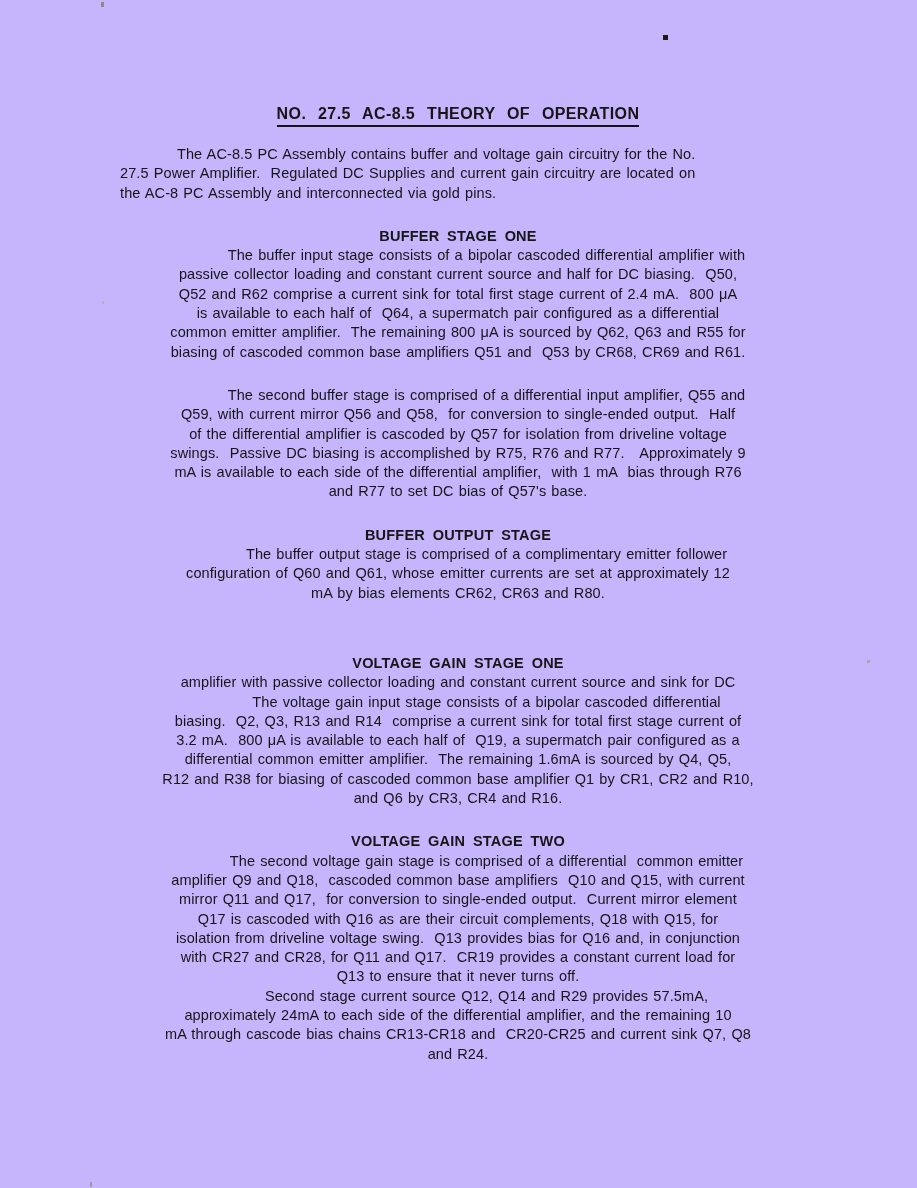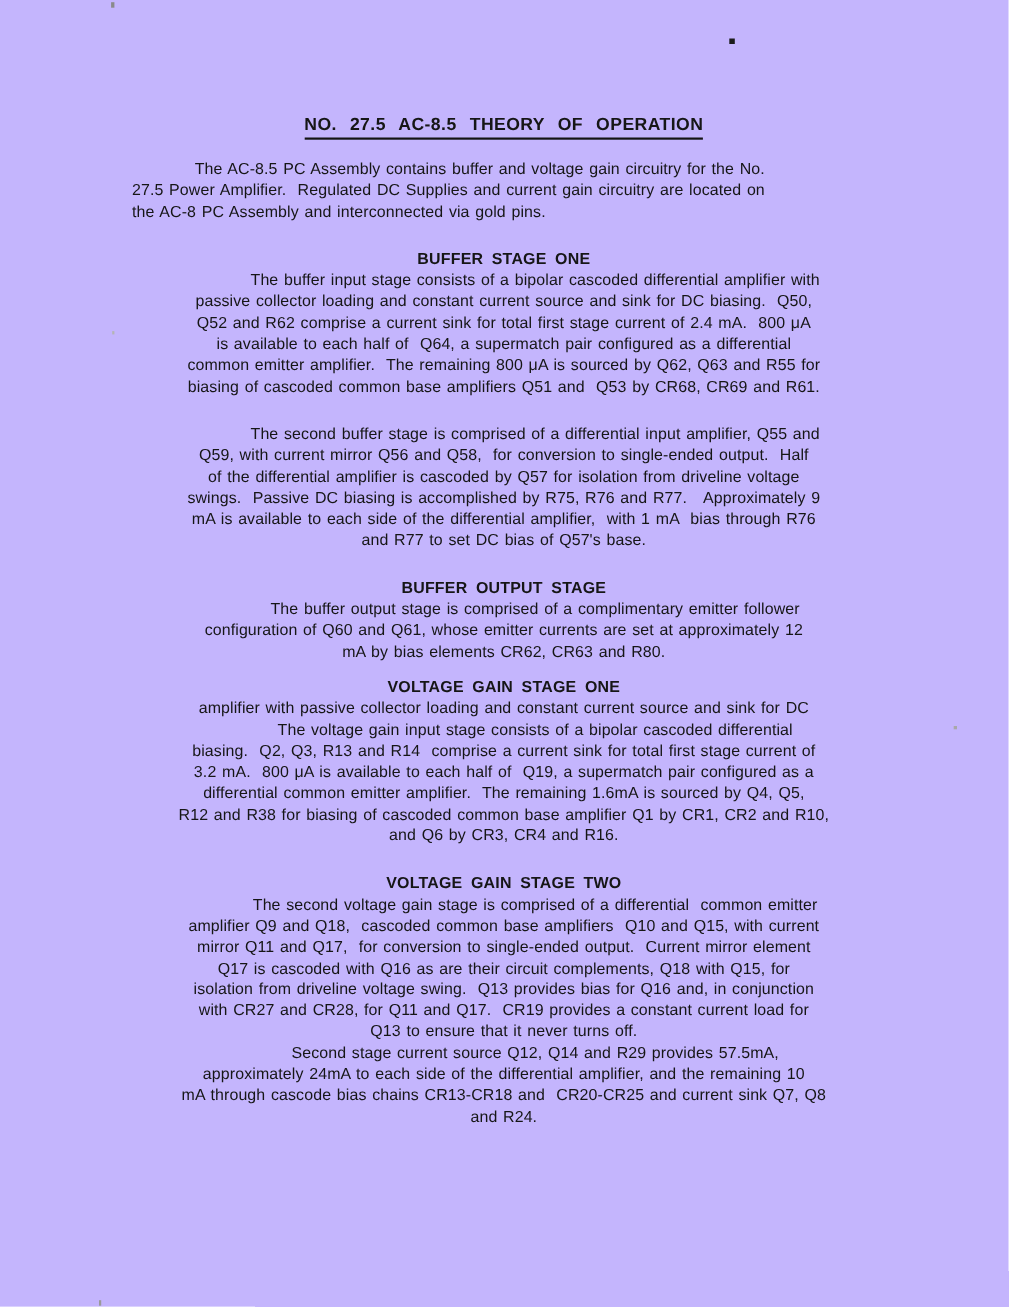--- a/index.html
+++ b/index.html
@@ -48,21 +48,21 @@
     letter-spacing: 0.1px;
   }
   .line.first {
     padding-left: 57px;
   }
   .section {
     margin-top: 24px;
     text-align: center;
   }
   .section.extra-gap {
-    margin-top: 13px;
+    margin-top: 51px;
   }
   .section-heading {
     font-size: 14.5px;
     font-weight: bold;
     line-height: 19.3px;
     word-spacing: 3.5px;
     letter-spacing: 0.2px;
     white-space: pre;
   }
   
@@ -96,21 +96,21 @@
         <div class="line first">The AC-8.5 PC Assembly contains buffer and voltage gain circuitry for the No.</div>
         <div class="line">27.5 Power Amplifier.  Regulated DC Supplies and current gain circuitry are located on</div>
         <div class="line">the AC-8 PC Assembly and interconnected via gold pins.</div>
       </div>
 
     <div id="sections">
         <div class="section">
           <div class="section-heading">BUFFER STAGE ONE</div>
           <div class="para">
             <div class="line first">The buffer input stage consists of a bipolar cascoded differential amplifier with</div>
-            <div class="line">passive collector loading and constant current source and sink for DC biasing.  Q50,</div>
+            <div class="line">passive collector loading and constant current source and half for DC biasing.  Q50,</div>
             <div class="line">Q52 and R62 comprise a current sink for total first stage current of 2.4 mA.  800 μA</div>
             <div class="line">is available to each half of  Q64, a supermatch pair configured as a differential</div>
             <div class="line">common emitter amplifier.  The remaining 800 μA is sourced by Q62, Q63 and R55 for</div>
             <div class="line">biasing of cascoded common base amplifiers Q51 and  Q53 by CR68, CR69 and R61.</div>
           </div>
         </div>
         <div class="section">
           <div class="para">
             <div class="line first">The second buffer stage is comprised of a differential input amplifier, Q55 and</div>
             <div class="line">Q59, with current mirror Q56 and Q58,  for conversion to single-ended output.  Half</div>

